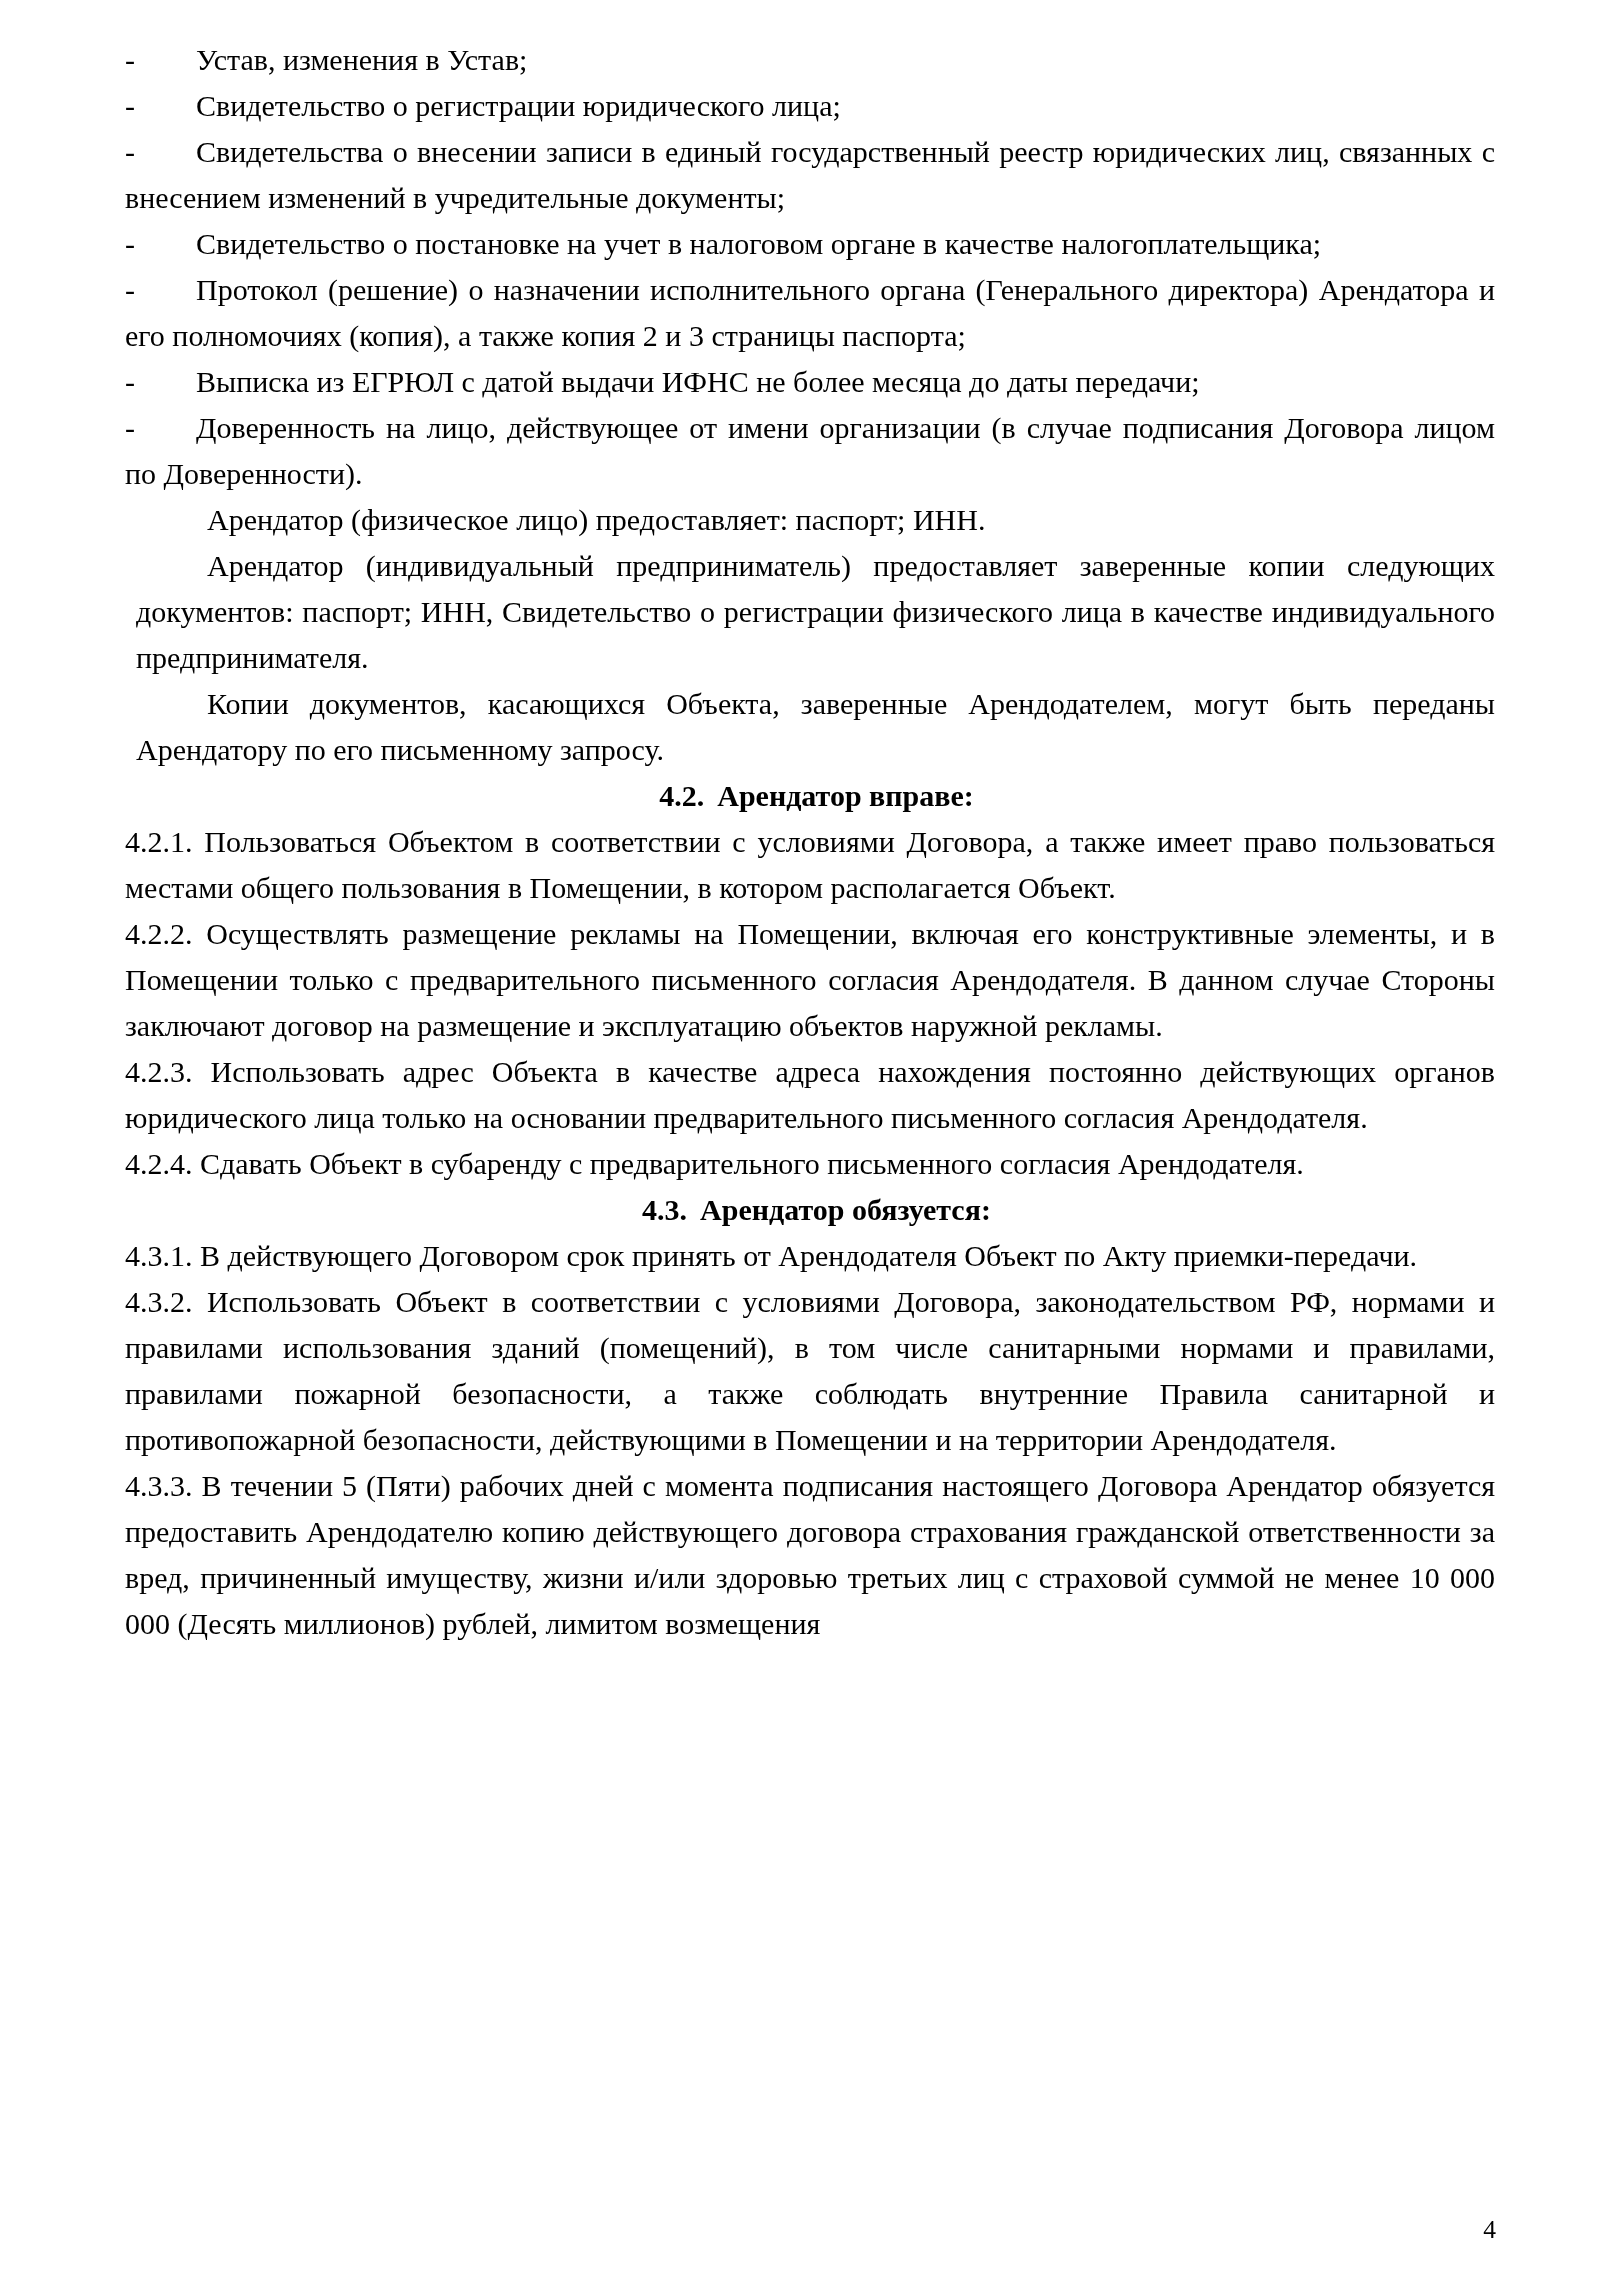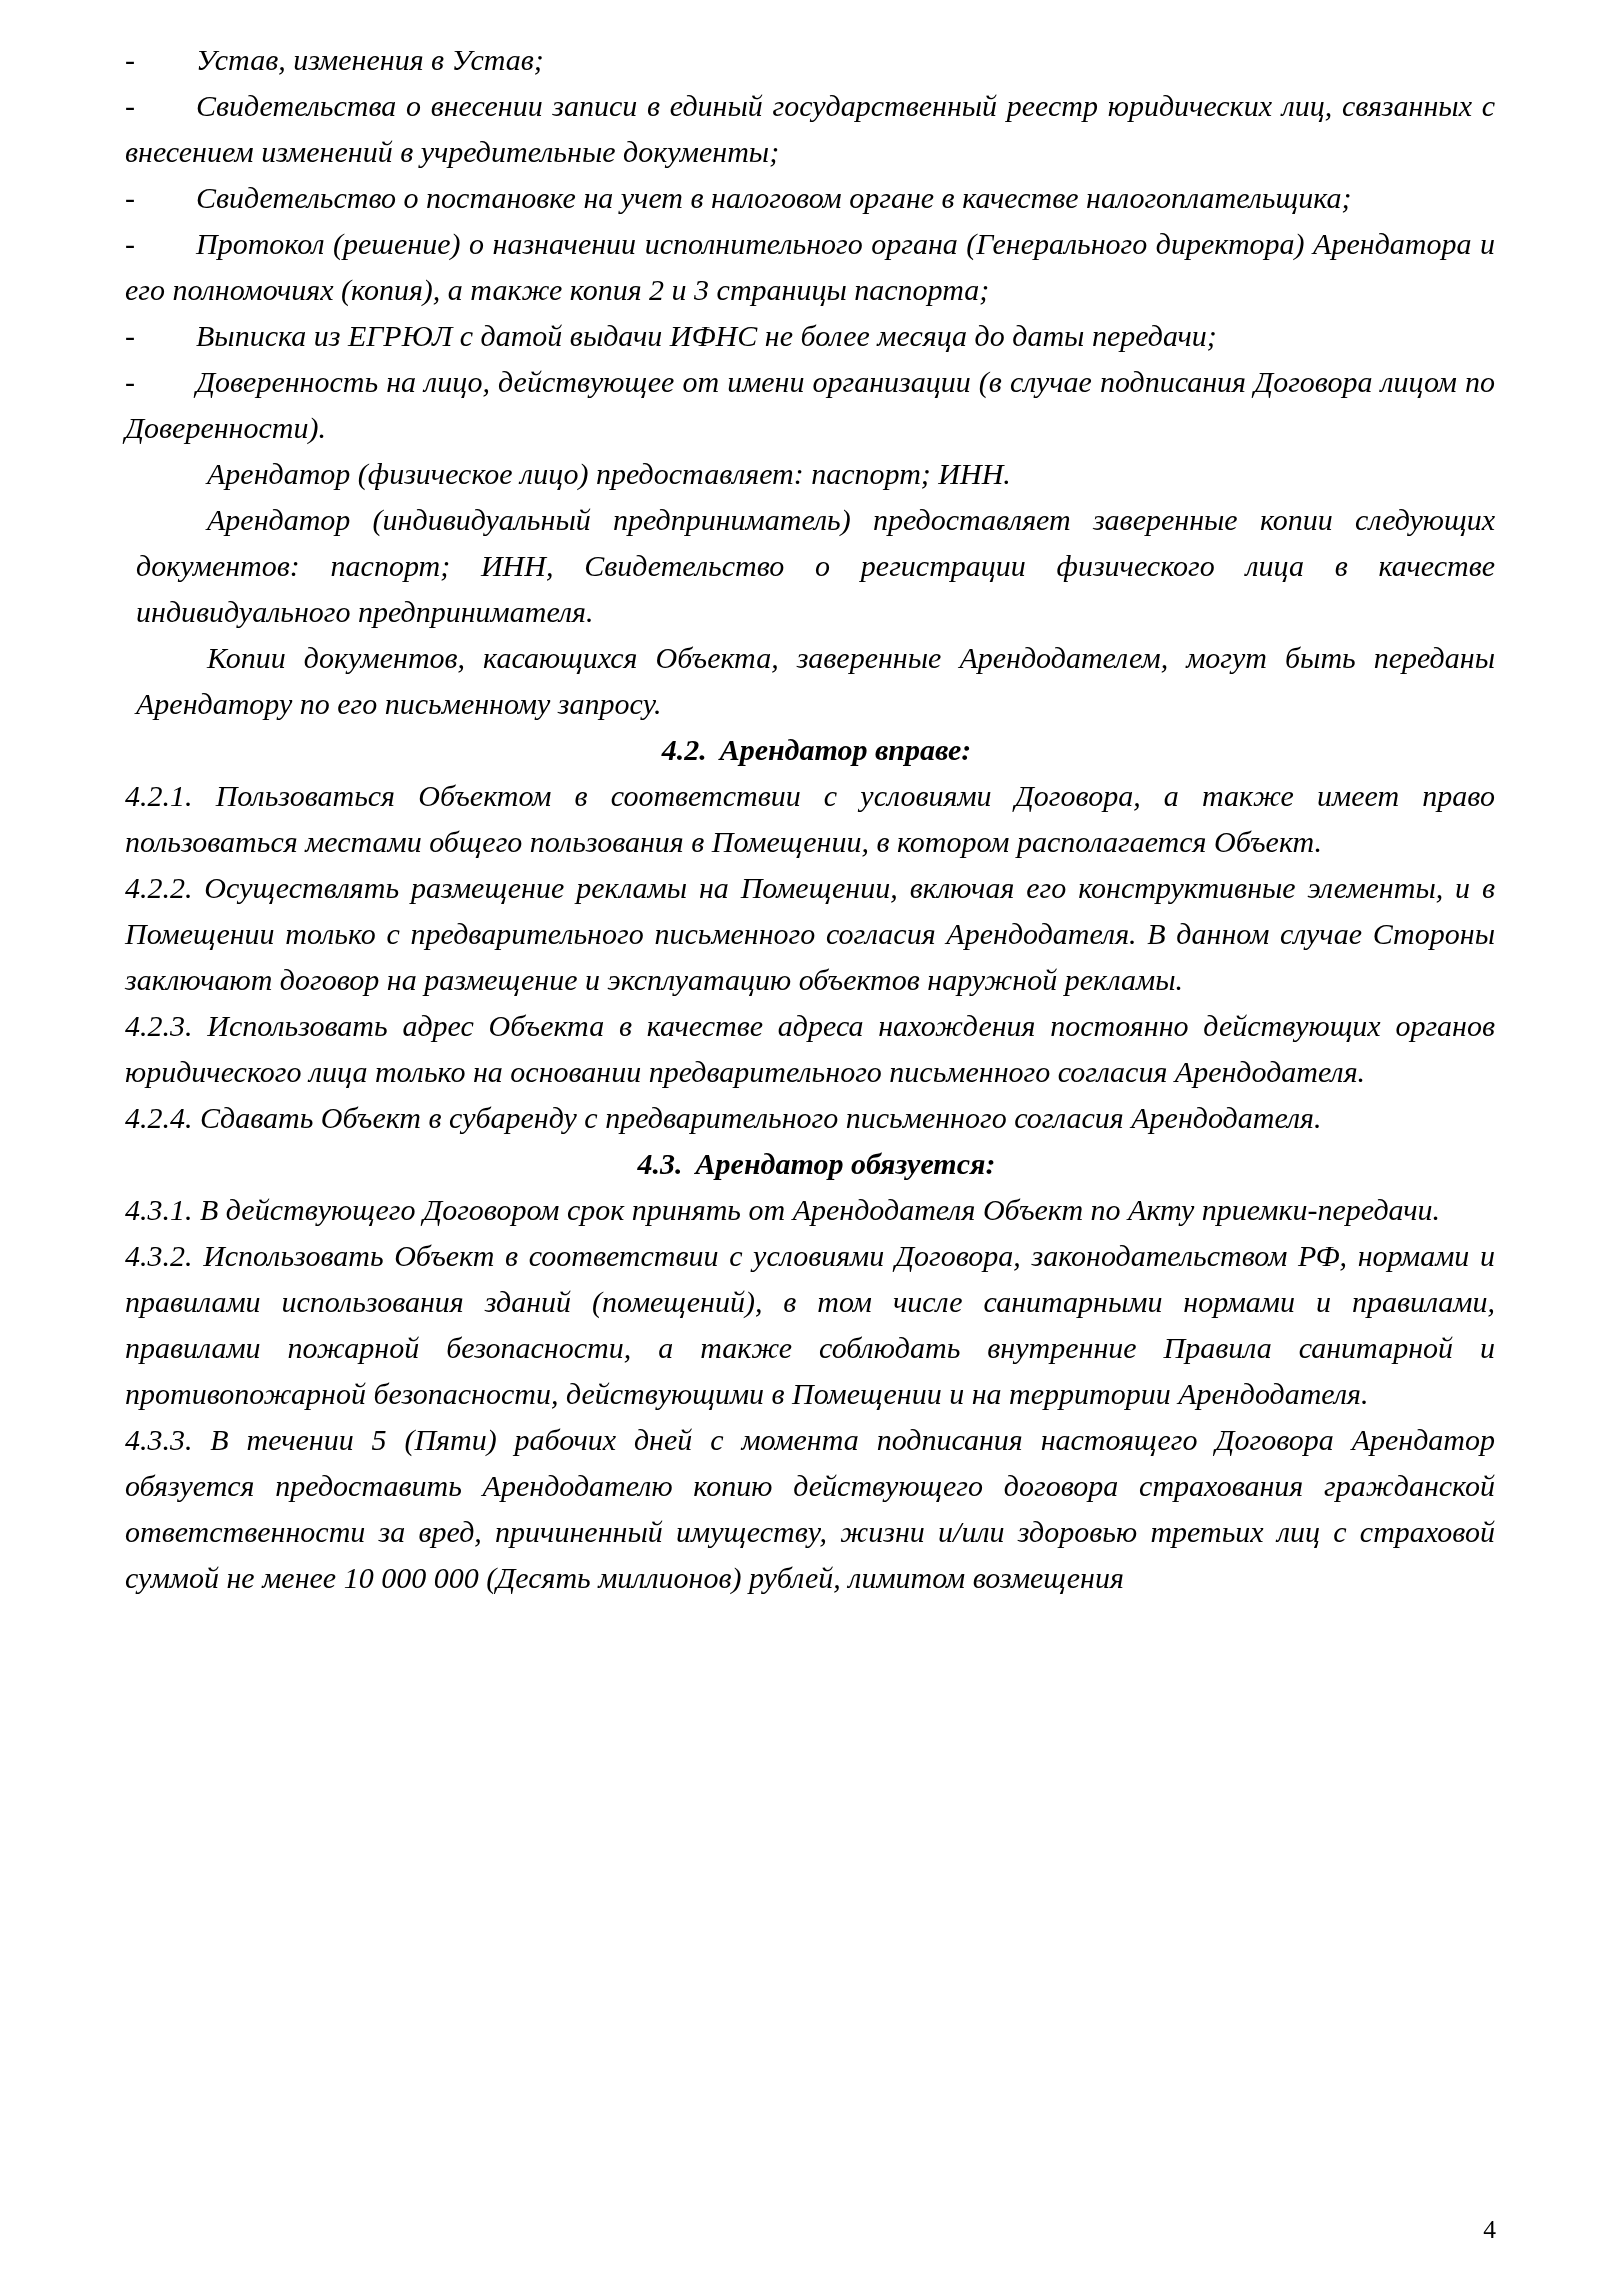--- a/index.html
+++ b/index.html
@@ -19,21 +19,20 @@
     color: #000000;
     overflow: hidden;
   }
   .body-text {
     width: 1370px;
     font-size: 30px;
     line-height: 46px;
     text-align: justify;
     text-justify: inter-word;
     hyphens: none;
-    font-style: italic;
   }
   p {
     margin: 0;
     padding: 0;
   }
   
   .bullet {
     text-align: justify;
     text-indent: 0;
     position: relative;
@@ -72,20 +71,21 @@
     line-height: 1;
     font-family: "Liberation Serif", "DejaVu Serif", serif;
   }
 </style>
 </head>
 <body>
 
 <div class="page">
   <div class="body-text" id="content">
       <p class="bullet"><span class="dash">-</span><span>Устав, изменения в Устав;</span></p>
+      <p class="bullet"><span class="dash">-</span><span>Свидетельство о регистрации юридического лица;</span></p>
       <p class="bullet"><span class="dash">-</span><span>Свидетельства о внесении записи в единый государственный реестр юридических лиц, связанных с внесением изменений в учредительные документы;</span></p>
       <p class="bullet"><span class="dash">-</span><span>Свидетельство о постановке на учет в налоговом органе в качестве налогоплательщика;</span></p>
       <p class="bullet"><span class="dash">-</span><span>Протокол (решение) о назначении исполнительного органа (Генерального директора) Арендатора и его полномочиях (копия), а также копия 2 и 3 страницы паспорта;</span></p>
       <p class="bullet"><span class="dash">-</span><span>Выписка из ЕГРЮЛ с датой выдачи ИФНС не более месяца до даты передачи;</span></p>
       <p class="bullet"><span class="dash">-</span><span>Доверенность на лицо, действующее от имени организации (в случае подписания Договора лицом по Доверенности).</span></p>
       <p class="indent">Арендатор (физическое лицо) предоставляет: паспорт; ИНН.</p>
       <p class="indent">Арендатор (индивидуальный предприниматель) предоставляет заверенные копии следующих документов: паспорт; ИНН, Свидетельство о регистрации физического лица в качестве индивидуального предпринимателя.</p>
       <p class="indent">Копии документов, касающихся Объекта, заверенные Арендодателем, могут быть переданы Арендатору по его письменному запросу.</p>
       <p class="heading"><span class="num">4.2.</span><span>Арендатор вправе:</span></p>
       <p class="clause">4.2.1. Пользоваться Объектом в соответствии с условиями Договора, а также имеет право пользоваться местами общего пользования в Помещении, в котором располагается Объект.</p>

